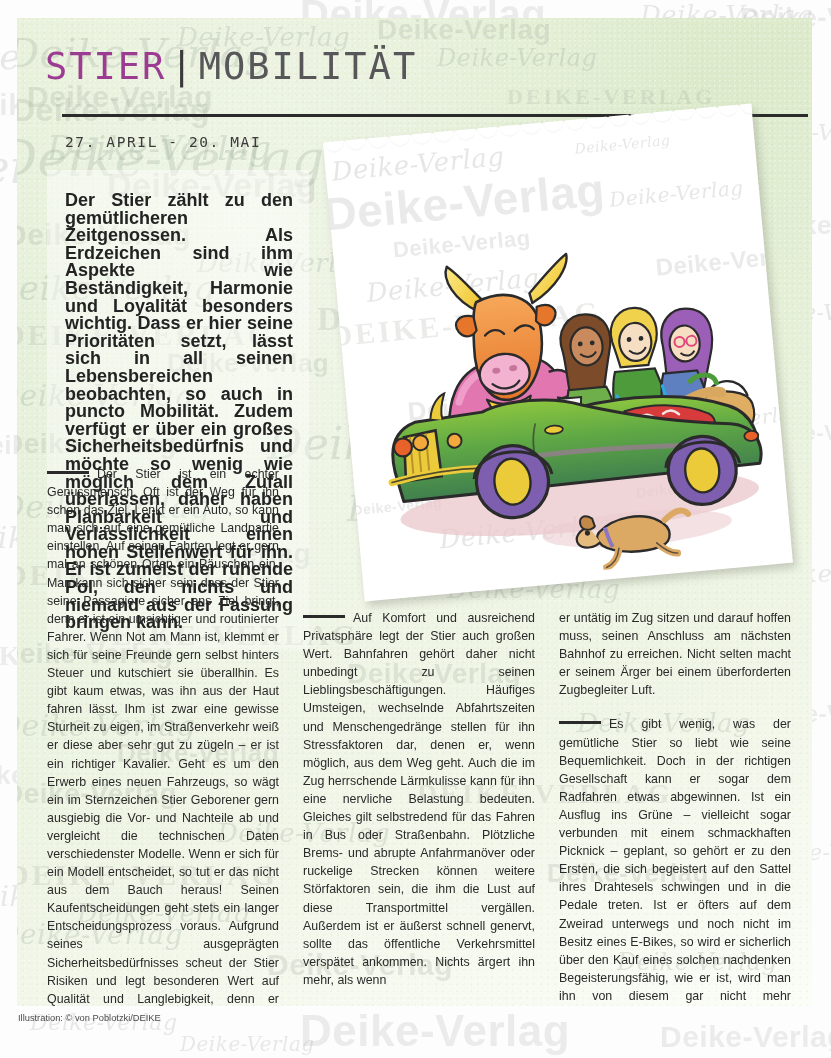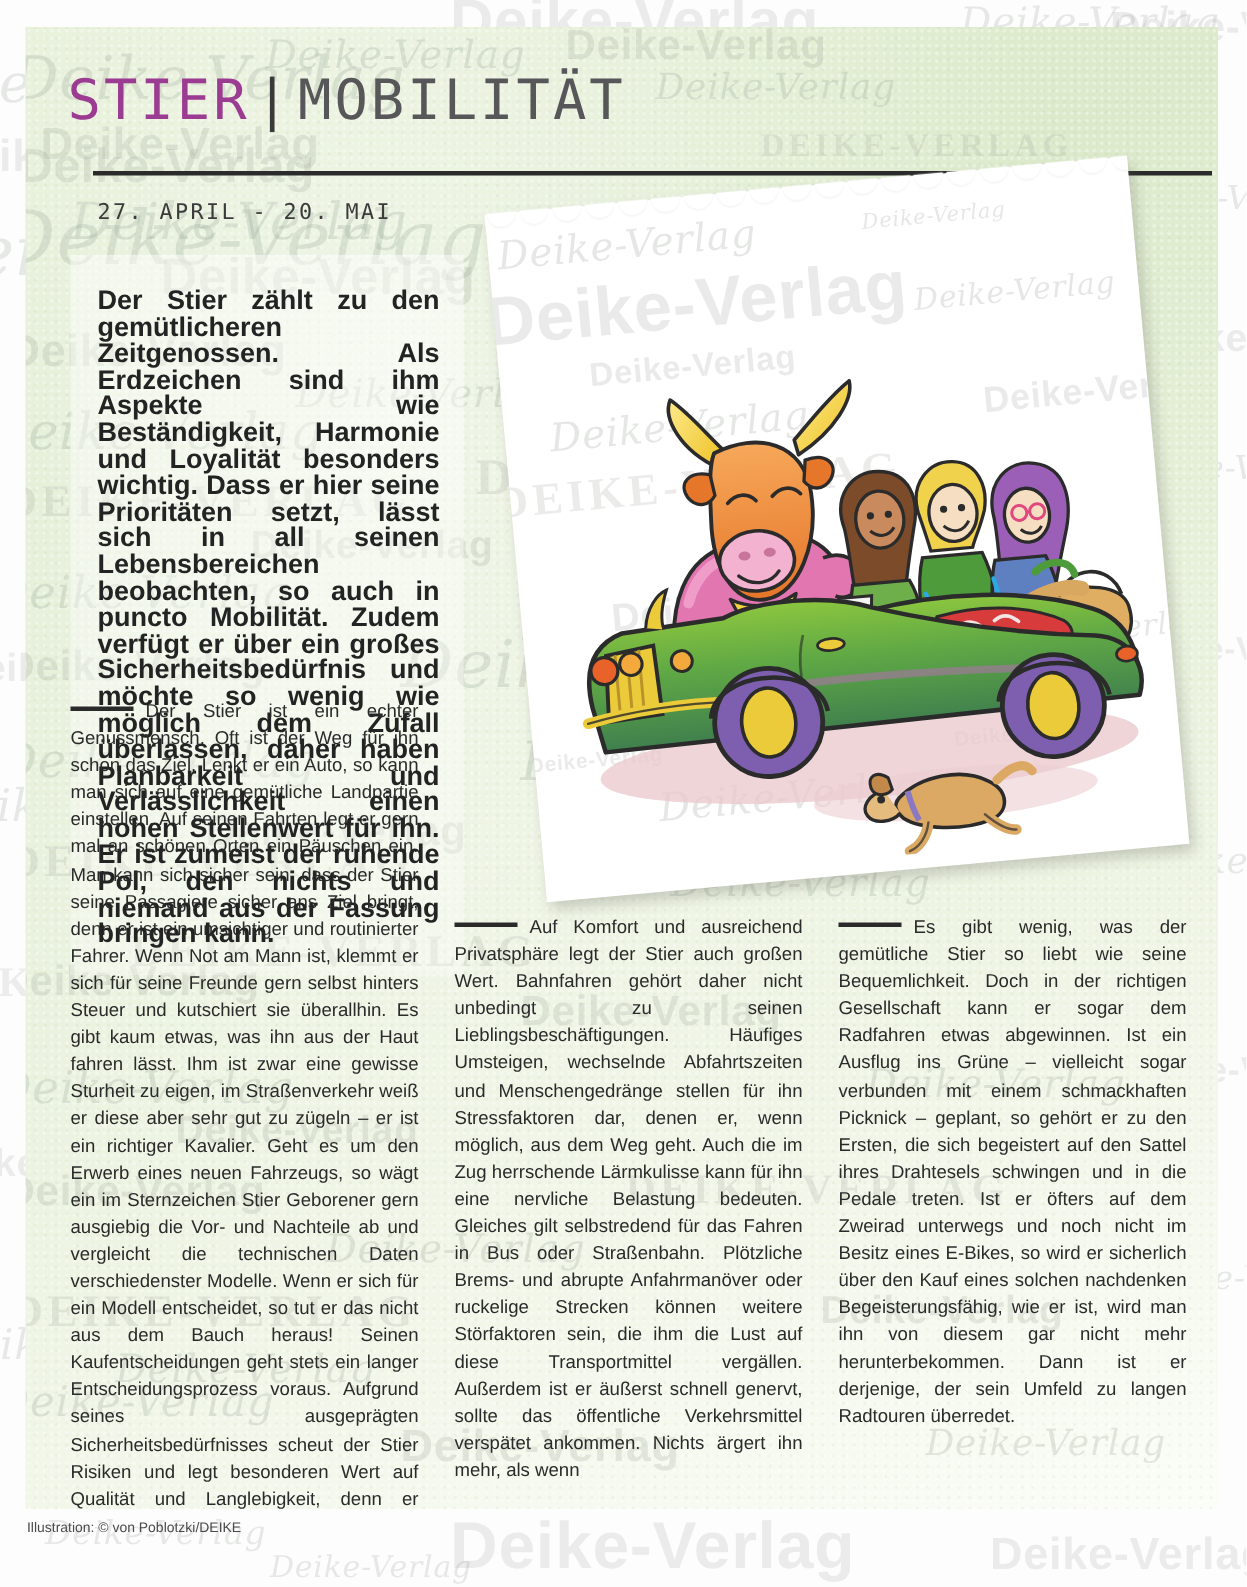--- a/index.html
+++ b/index.html
@@ -445,20 +445,21 @@
 
       <div class="col c1">
         <p><span class="dash"></span><span>Der Stier ist ein echter Genussmensch. Oft ist der Weg für ihn schon das Ziel. Lenkt er ein Auto, so kann man sich auf eine gemütliche Landpartie einstellen. Auf seinen Fahrten legt er gern mal an schönen Orten ein Päuschen ein. Man kann sich sicher sein, dass der Stier seine Passagiere sicher ans Ziel bringt, denn er ist ein umsichtiger und routinierter Fahrer. Wenn Not am Mann ist, klemmt er sich für seine Freunde gern selbst hinters Steuer und kutschiert sie überallhin. Es gibt kaum etwas, was ihn aus der Haut fahren lässt. Ihm ist zwar eine gewisse Sturheit zu eigen, im Straßenverkehr weiß er diese aber sehr gut zu zügeln – er ist ein richtiger Kavalier. Geht es um den Erwerb eines neuen Fahrzeugs, so wägt ein im Sternzeichen Stier Geborener gern ausgiebig die Vor- und Nachteile ab und vergleicht die technischen Daten verschiedenster Modelle. Wenn er sich für ein Modell entscheidet, so tut er das nicht aus dem Bauch heraus! Seinen Kaufentscheidungen geht stets ein langer Entscheidungsprozess voraus. Aufgrund seines ausgeprägten Sicherheitsbedürfnisses scheut der Stier Risiken und legt besonderen Wert auf Qualität und Langlebigkeit, denn er möchte viele Jahre etwas von seinem neuen Gefährt haben. Häufig fällt seine Wahl daher auf ein Modell einer traditionsreichen Marke. Zu ein paar Zusatzfunktionen und technischen Extras, die das</span></p>
       </div>
 
       <div class="col c2">
         <p><span class="dash"></span><span>Auf Komfort und ausreichend Privatsphäre legt der Stier auch großen Wert. Bahnfahren gehört daher nicht unbedingt zu seinen Lieblingsbeschäftigungen. Häufiges Umsteigen, wechselnde Abfahrtszeiten und Menschengedränge stellen für ihn Stressfaktoren dar, denen er, wenn möglich, aus dem Weg geht. Auch die im Zug herrschende Lärmkulisse kann für ihn eine nervliche Belastung bedeuten. Gleiches gilt selbstredend für das Fahren in Bus oder Straßenbahn. Plötzliche Brems- und abrupte Anfahrmanöver oder ruckelige Strecken können weitere Störfaktoren sein, die ihm die Lust auf diese Transportmittel vergällen. Außerdem ist er äußerst schnell genervt, sollte das öffentliche Verkehrsmittel verspätet ankommen. Nichts ärgert ihn mehr, als wenn</span></p>
       </div>
 
       <div class="col c3">
+        <p>er untätig im Zug sitzen und darauf hoffen muss, seinen Anschluss am nächsten Bahnhof zu erreichen. Nicht selten macht er seinem Ärger bei einem überforderten Zugbegleiter Luft.</p>
         <p><span class="dash"></span><span>Es gibt wenig, was der gemütliche Stier so liebt wie seine Bequemlichkeit. Doch in der richtigen Gesellschaft kann er sogar dem Radfahren etwas abgewinnen. Ist ein Ausflug ins Grüne – vielleicht sogar verbunden mit einem schmackhaften Picknick – geplant, so gehört er zu den Ersten, die sich begeistert auf den Sattel ihres Drahtesels schwingen und in die Pedale treten. Ist er öfters auf dem Zweirad unterwegs und noch nicht im Besitz eines E-Bikes, so wird er sicherlich über den Kauf eines solchen nachdenken Begeisterungsfähig, wie er ist, wird man ihn von diesem gar nicht mehr herunterbekommen. Dann ist er derjenige, der sein Umfeld zu langen Radtouren überredet.</span></p>
       </div>
 
     </div>
   </div>
 
   <div class="credit">Illustration: © von Poblotzki/DEIKE</div>
 
 </div>
 

